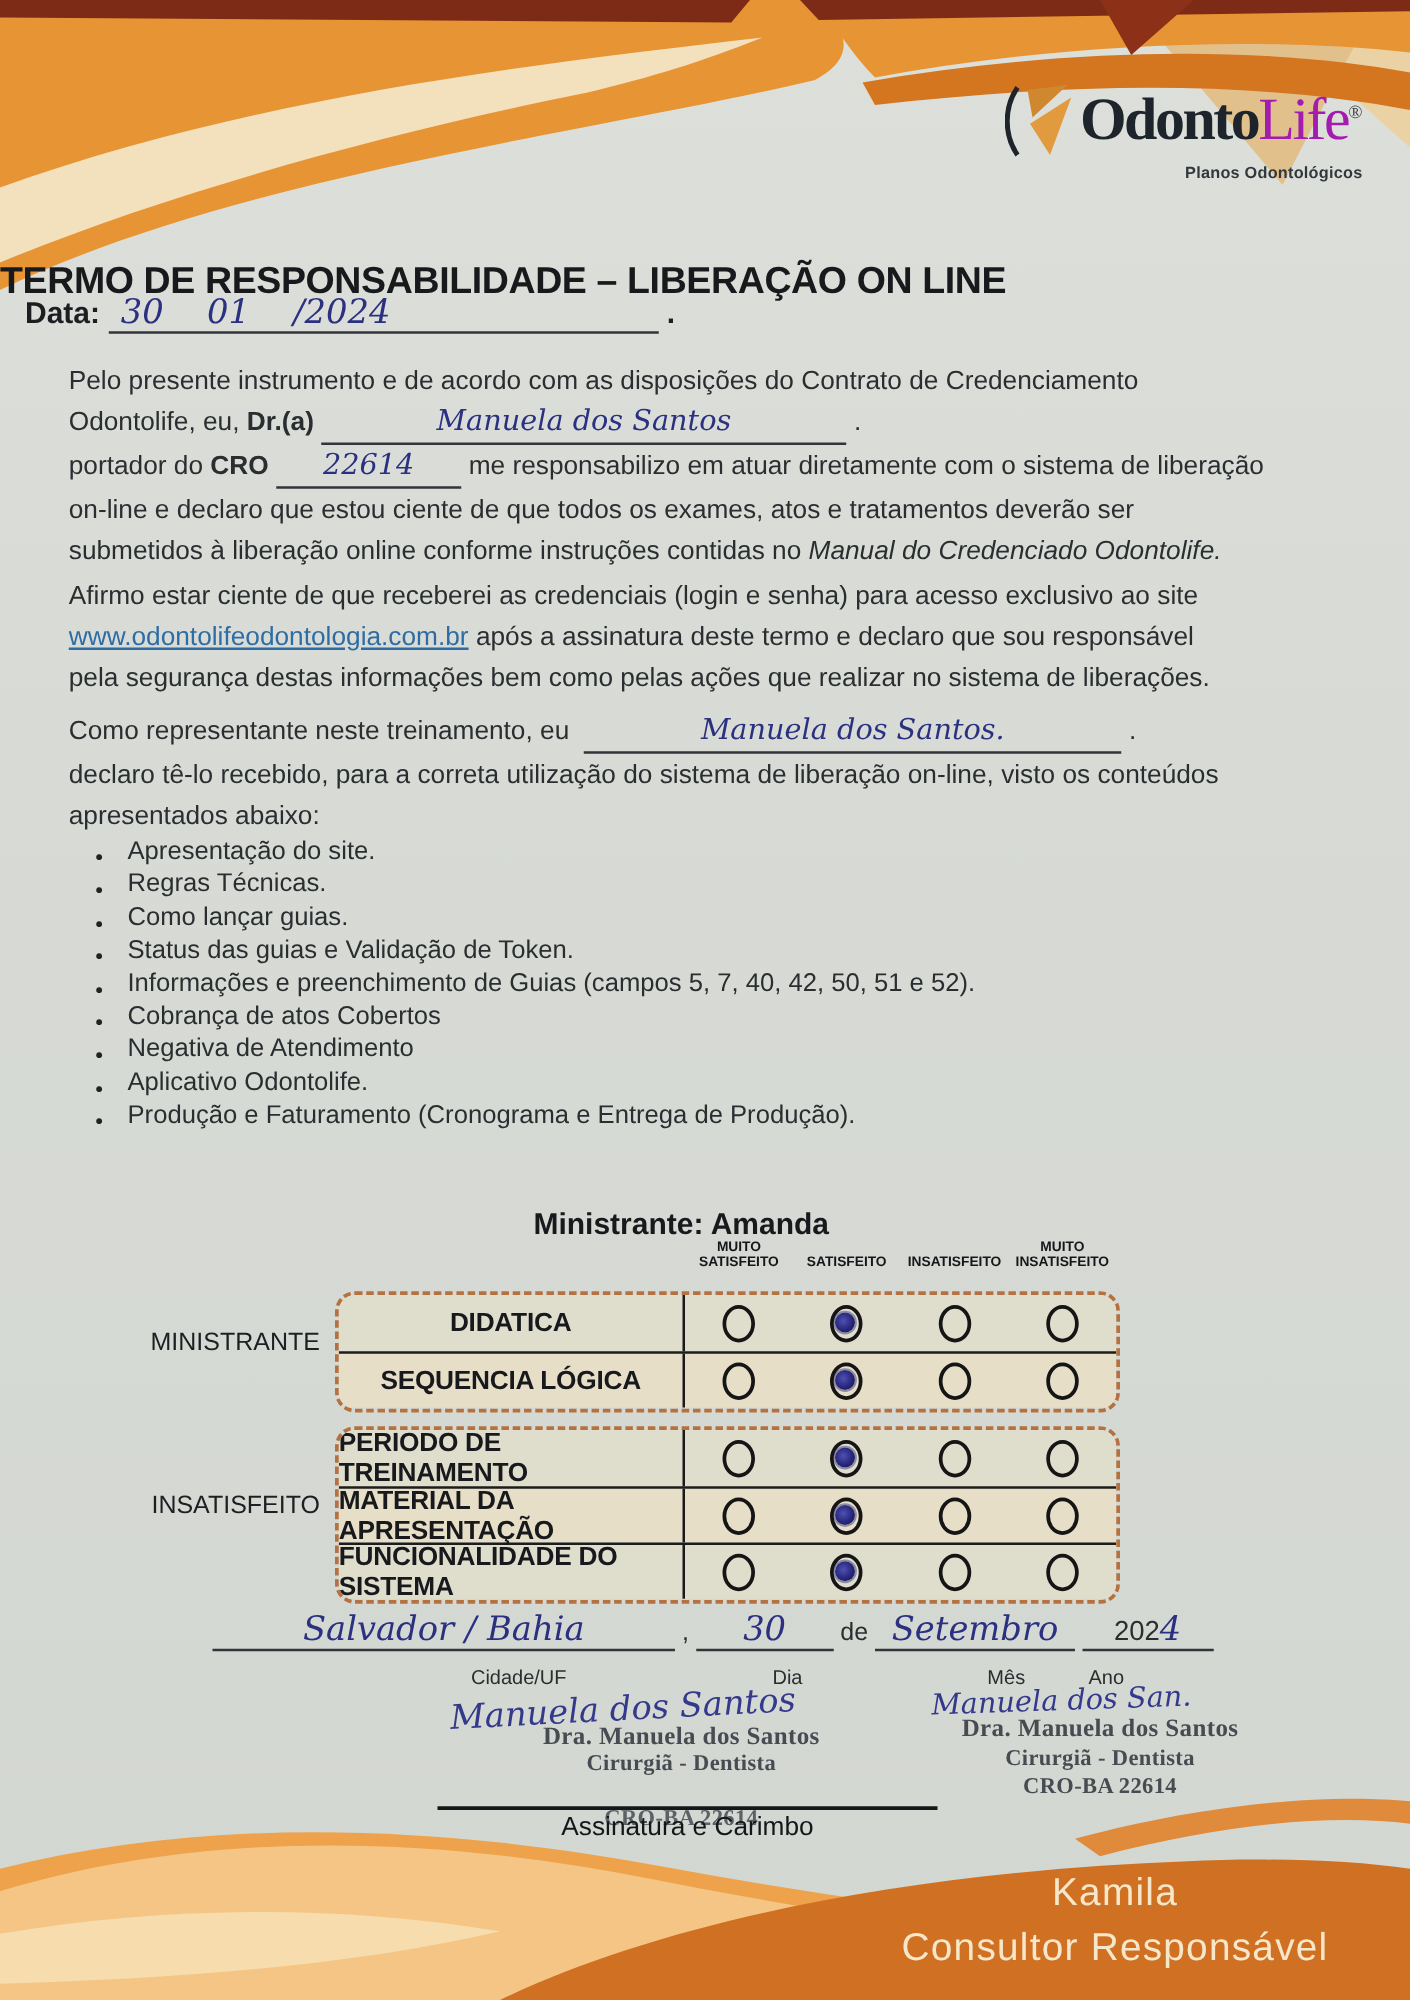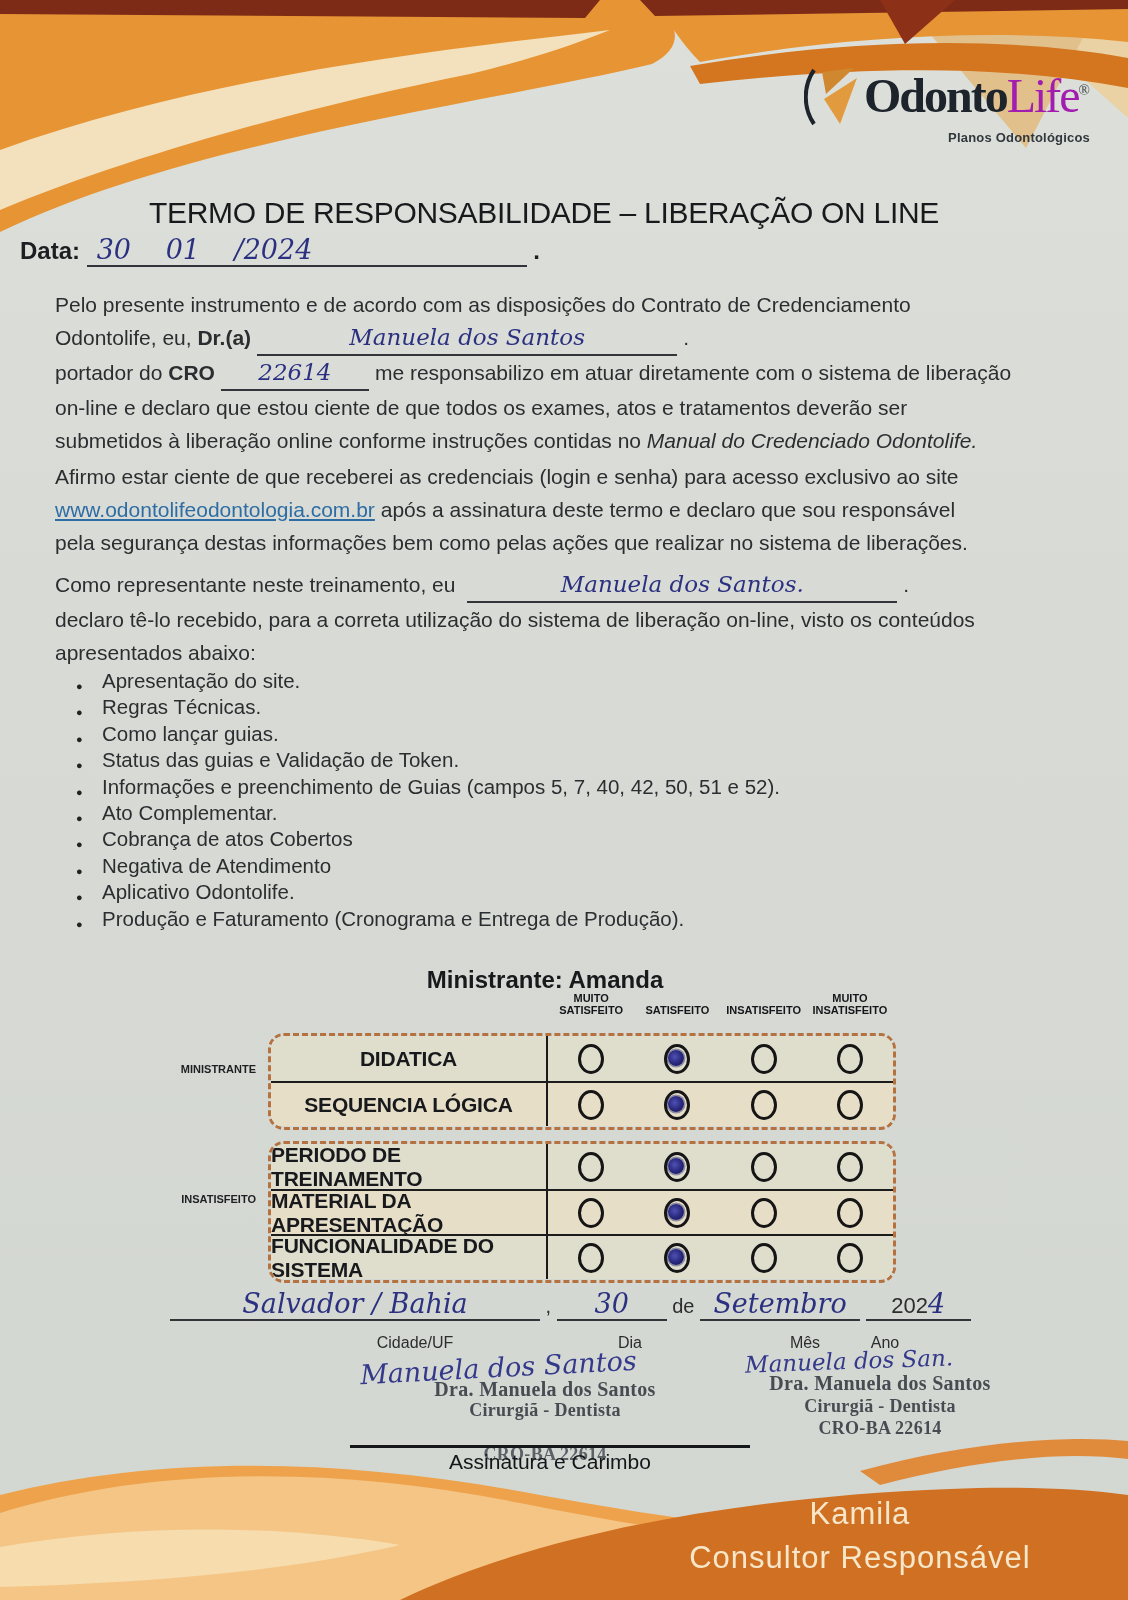--- a/index.html
+++ b/index.html
@@ -15,22 +15,22 @@
   .bold{font-weight:bold}
   
   .top-band{position:absolute;top:0;left:0}
   .logo{position:absolute;top:66px;right:38px;text-align:right}
   .logo-row{display:flex;align-items:flex-start;justify-content:flex-end;gap:6px}
   .brand{font-family:"Liberation Serif",serif;font-size:48px;line-height:48px;letter-spacing:-2px;}
   .brand .b1{font-weight:bold;color:#1d242c}
   .brand .b2{font-weight:normal;color:#a21caf}
   .brand sup{font-size:15px;color:#3a3f45;letter-spacing:0}
   .tagline{font-size:13px;font-weight:bold;color:#31373d;margin-top:2px;letter-spacing:.2px}
-  .title{position:absolute;top:176px;left:0;width:1088px;text-align:center;
-    font-size:30px;font-weight:normal;letter-spacing:-.3px;color:#17191c}
+  .title{position:absolute;top:188px;left:0;width:1088px;
+    font-size:30px;font-weight:bold;letter-spacing:-.3px;color:#17191c}
   
   .data-line{position:absolute;top:234px;left:20px;font-size:24px;font-weight:bold;color:#1c1e22}
   .date-hand{font-size:27px;word-spacing:26px;font-weight:normal}
   
   .para{position:absolute;left:55px;width:980px;font-size:21px;line-height:33px;color:#2b2e31}
   .p1{top:288px}.p2{top:460px}.p3{top:568px}
   .line{white-space:nowrap}
   .fld{margin:0 6px}
   .fld .hand{font-size:23px}
   .link{color:#2e6da4;text-decoration:underline;cursor:pointer}
@@ -57,37 +57,37 @@
   .srow-label{width:277px;border-right:2.5px solid #1a1a1a;box-sizing:border-box;
     display:flex;align-items:center;justify-content:center;
     font-size:21px;font-weight:bold;letter-spacing:-.2px;color:#17191c}
   .cells{flex:1;display:flex}
   .cell{width:25%;display:flex;align-items:center;justify-content:center}
   .radio{width:20px;height:24px;border:3px solid #151515;border-radius:50%;position:relative;background:transparent}
   .radio.checked::after{content:"";position:absolute;left:1px;top:3px;width:16px;height:16px;border-radius:50%;
     background:radial-gradient(circle at 42% 42%,#5050b4 0%,#26267a 55%,#141450 100%);
     box-shadow:0 0 0 1.5px rgba(40,40,110,.45);}
   .group-label{position:absolute;width:228px;left:28px;text-align:right;
-    font-size:11px;font-weight:bold;color:#1d1f23}
+    font-size:20px;font-weight:normal;color:#1d1f23}
   .gl1{top:1063px}.gl2{top:1193px}
   
   .foot-date{position:absolute;top:1288px;left:170px;font-size:20px;color:#2b2d2f;white-space:nowrap}
   .foot-date .hand{font-size:27px}
   .flabels{position:absolute;top:1334px;left:0;width:1128px;font-size:16px;color:#2b2d2f}
   .flabel{position:absolute;text-align:center}
   
   .sig{font-family:"DejaVu Serif",serif;font-style:italic;color:#34398c;white-space:nowrap}
   .stamp{font-family:"Liberation Serif",serif;font-weight:bold;color:#474c52;letter-spacing:.3px;
     text-align:center;white-space:nowrap}
   .sig-rule{position:absolute;top:1445px;left:350px;width:400px;height:3px;background:#15161a}
   .sig-caption{position:absolute;top:1450px;left:345px;width:410px;text-align:center;
     font-size:21px;font-weight:normal;color:#14161a}
   
   .bottom-band{position:absolute;left:0;bottom:0}
-  .kamila{position:absolute;left:640px;width:440px;text-align:center;color:#f6e7ca;
+  .kamila{position:absolute;left:672px;width:440px;text-align:center;color:#f6e7ca;
     letter-spacing:1px;font-size:31px}
   .k-name{top:1496px}.k-role{top:1540px}
 </style>
 </head>
 <body>
 
 <svg class="top-band" width="1128" height="320" viewBox="0 0 1128 320">
   <polygon fill="#ead2a4" points="1020,22 1128,12 1128,118"></polygon>
   <polygon fill="#e2c08c" points="930,34 1088,28 1026,148"></polygon>
   <path fill="#e79434" d="M0,0 L655,0 C678,24 686,46 652,64 C480,105 190,140 0,232 Z"></path>
@@ -138,21 +138,20 @@
   <div class="line">declaro tê-lo recebido,  para a correta utilização do sistema de liberação on-line, visto os conteúdos</div>
   <div class="line">apresentados abaixo:</div>
 </div>
 
 <ul class="bullets">
   <li>Apresentação do site.</li>
   <li>Regras Técnicas.</li>
   <li>Como lançar guias.</li>
   <li>Status das guias e Validação de Token.</li>
   <li>Informações e preenchimento de Guias (campos 5, 7, 40, 42, 50, 51 e 52).</li>
-  <li>Ato Complementar.</li>
   <li>Cobrança de atos Cobertos</li>
   <li>Negativa de Atendimento</li>
   <li>Aplicativo Odontolife.</li>
   <li>Produção e Faturamento (Cronograma e Entrega de Produção).</li>
 </ul>
 
 <h2 class="survey-heading">Ministrante: Amanda</h2>
 
 <div class="col-heads">
   <div class="col-head">MUITO SATISFEITO</div>

